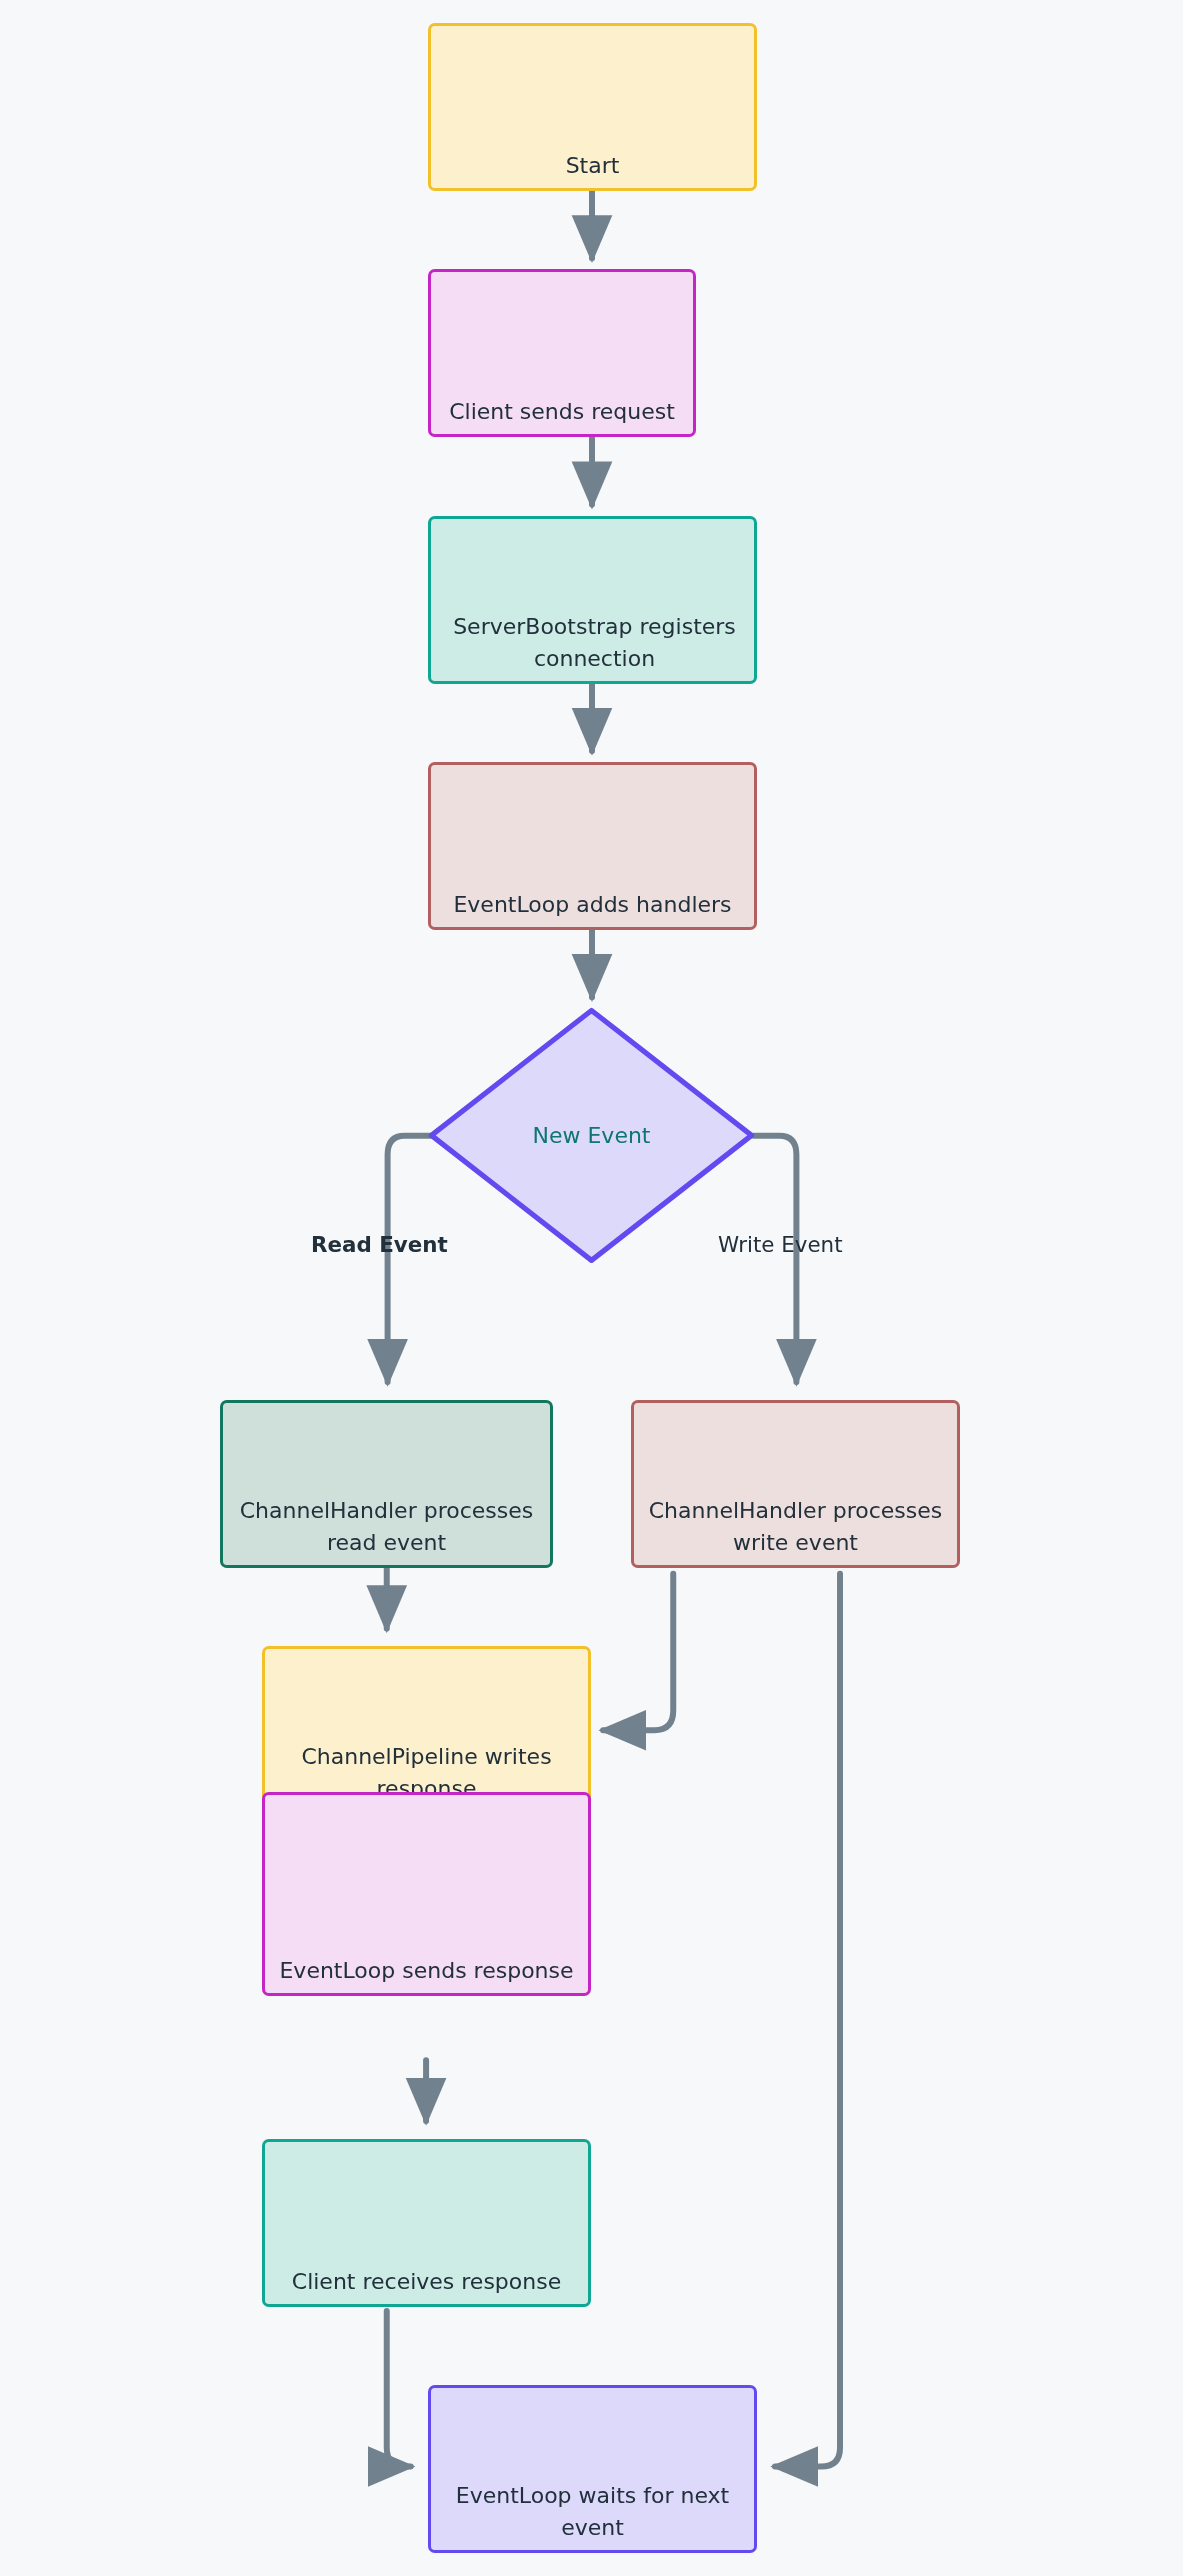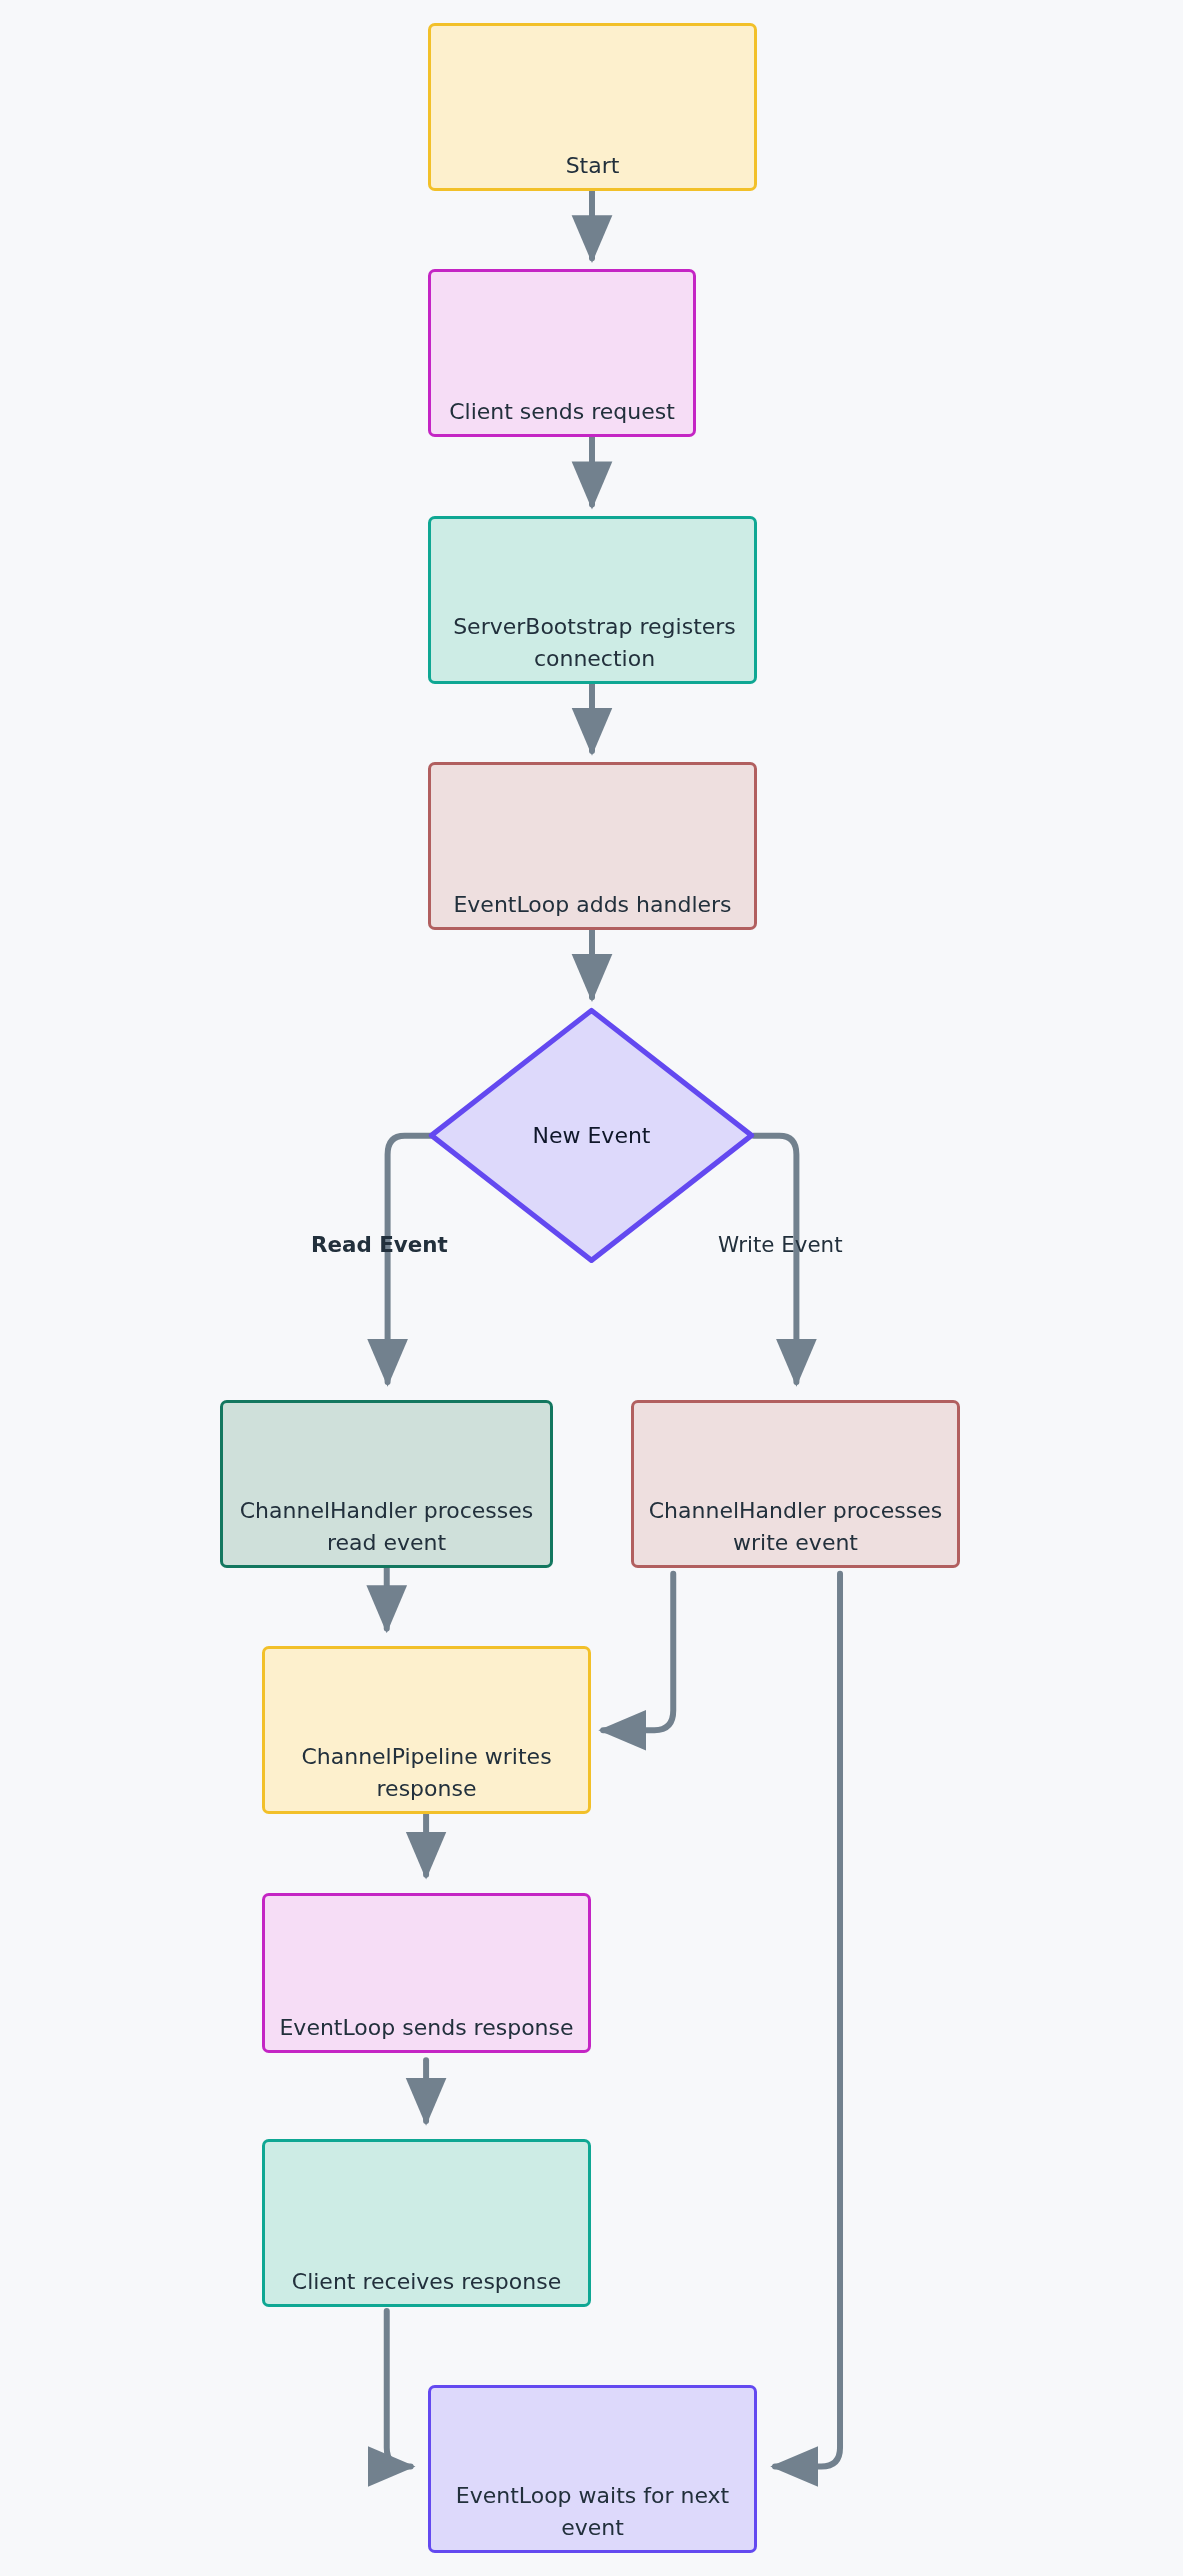--- a/index.html
+++ b/index.html
@@ -40,21 +40,21 @@
     justify-content: center;
   }
   .diamond-shape {
     position: absolute;
     inset: 0;
   }
   .diamond-label {
     position: relative;
     z-index: 2;
     font-size: 22px;
-    color: #0f172a;
+    color: #0f766e;
     text-align: center;
     font-family: "DejaVu Sans", sans-serif;
   }
   .edge-label {
     position: absolute;
     font-size: 21.4px;
     color: #22303c;
     font-family: "DejaVu Sans", sans-serif;
     white-space: nowrap;
     z-index: 4;
@@ -142,21 +142,21 @@
   </div>
 
   <div class="node" style="left:631px;top:1400px;width:329px;height:168px;background:#eedfdf;border-color:#b15f5f;">
     <span>ChannelHandler processes write event</span>
   </div>
 
   <div class="node" style="left:262px;top:1646px;width:329px;height:168px;background:#fdf0cd;border-color:#f2c029;">
     <span>ChannelPipeline writes response</span>
   </div>
 
-  <div class="node" style="left:262px;top:1893px;width:329px;height:160px;background:#f6ddf6;border-color:#c425c4;">
+  <div class="node" style="left:262px;top:1792px;width:329px;height:204px;background:#f6ddf6;border-color:#c425c4;">
     <span>EventLoop sends response</span>
   </div>
 
   <div class="node" style="left:262px;top:2139px;width:329px;height:168px;background:#cdece5;border-color:#0fa793;">
     <span>Client receives response</span>
   </div>
 
   <div class="node" style="left:428px;top:2385px;width:329px;height:168px;background:#ddd9fb;border-color:#6349f0;">
     <span>EventLoop waits for next event</span>
   </div>

